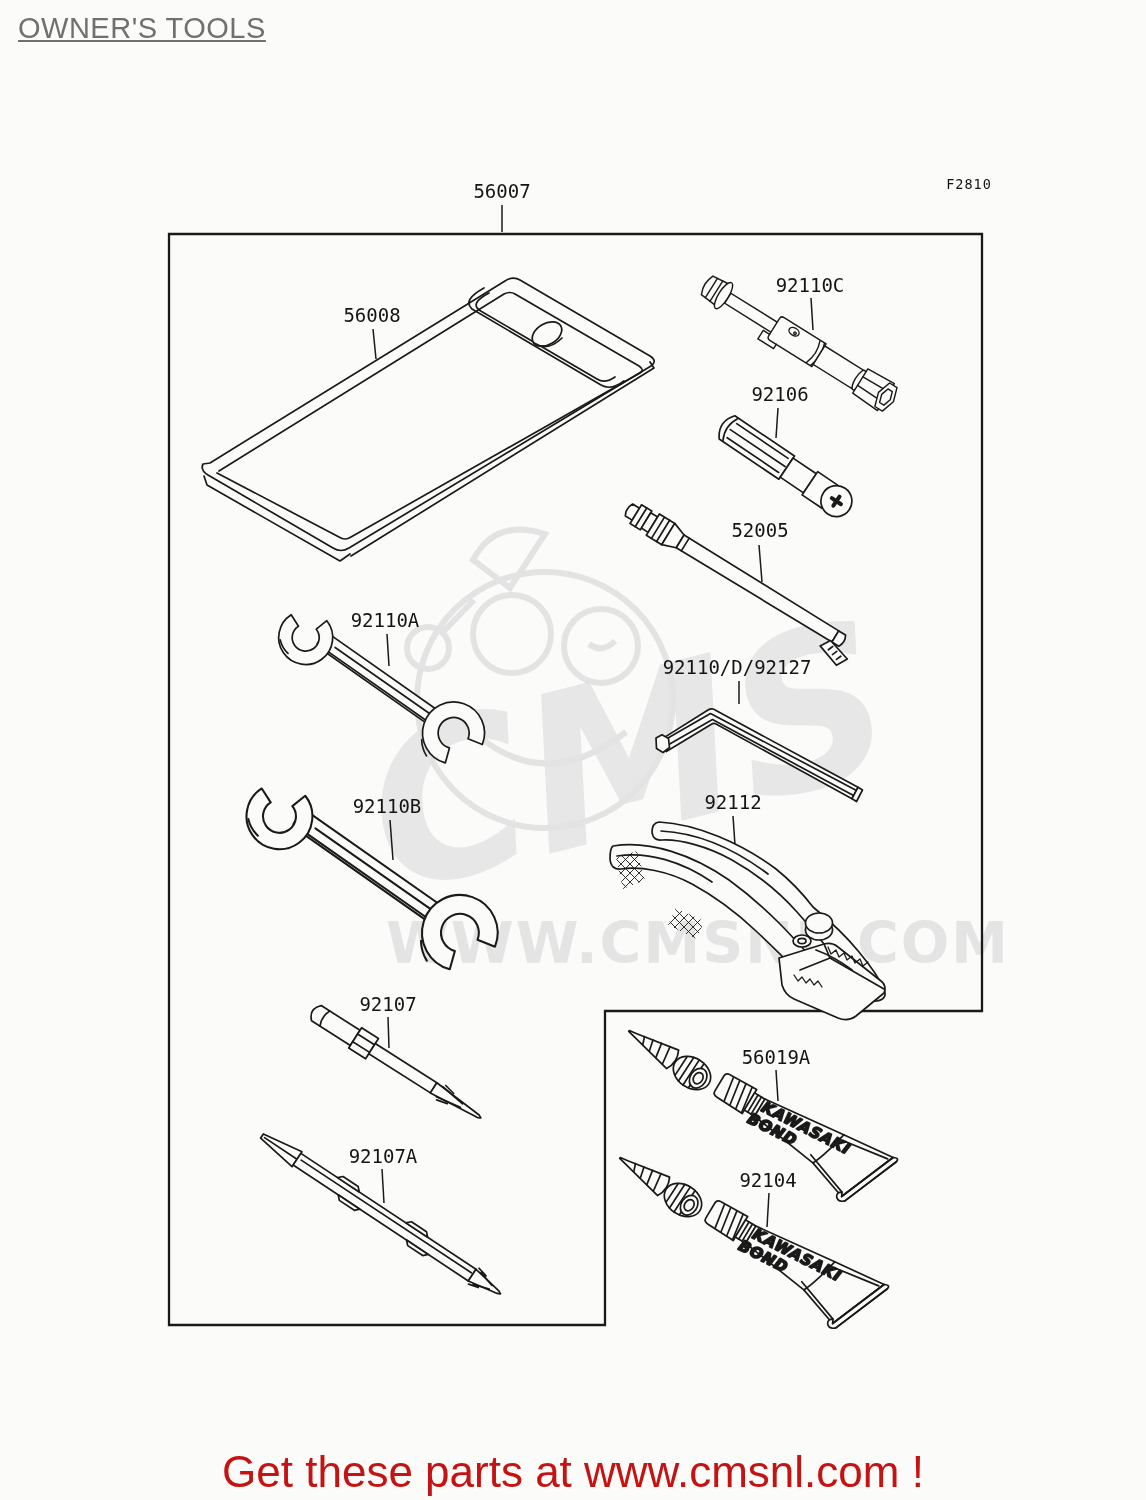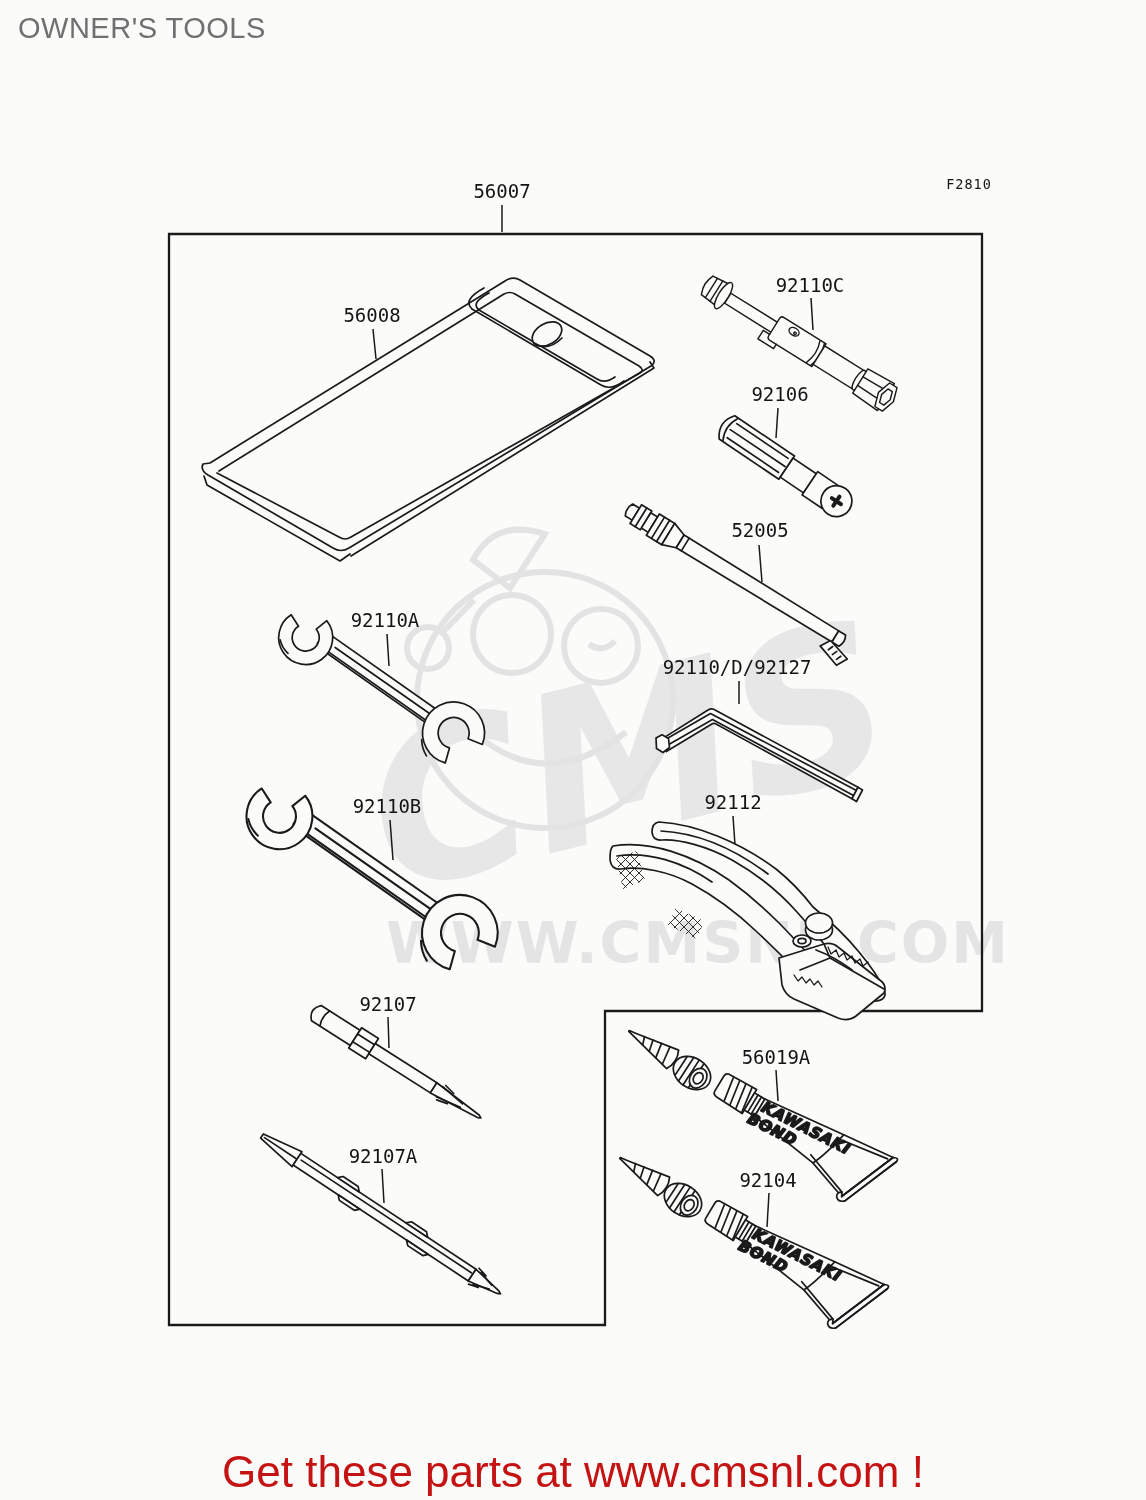--- a/index.html
+++ b/index.html
@@ -2,21 +2,21 @@
 <html><head>
 <meta charset="utf-8">
 <style>
   html,body{margin:0;padding:0;}
   body{
     width:1146px;height:1500px;position:relative;overflow:hidden;
     background:#fbfcf9;font-family:"Liberation Sans",sans-serif;
   }
   .page-title{
     position:absolute;left:18px;top:12px;
-    font-size:29px;color:#707070;letter-spacing:.5px;
+    font-size:29px;color:#707070;letter-spacing:.5px;text-decoration:underline;
   }
   .diagram-svg{position:absolute;left:0;top:0;}
   .footer-note{
     position:absolute;left:0;right:0;top:1447px;text-align:center;
     font-size:44px;color:#c51212;
   }
   
   .ln{stroke:#1a1a1a;stroke-width:1.7;fill:none;stroke-linecap:round;stroke-linejoin:round;}
   .fw{fill:#fbfcf9;}
   .box{stroke:#1a1a1a;stroke-width:2.3;fill:none;stroke-linejoin:miter;}

